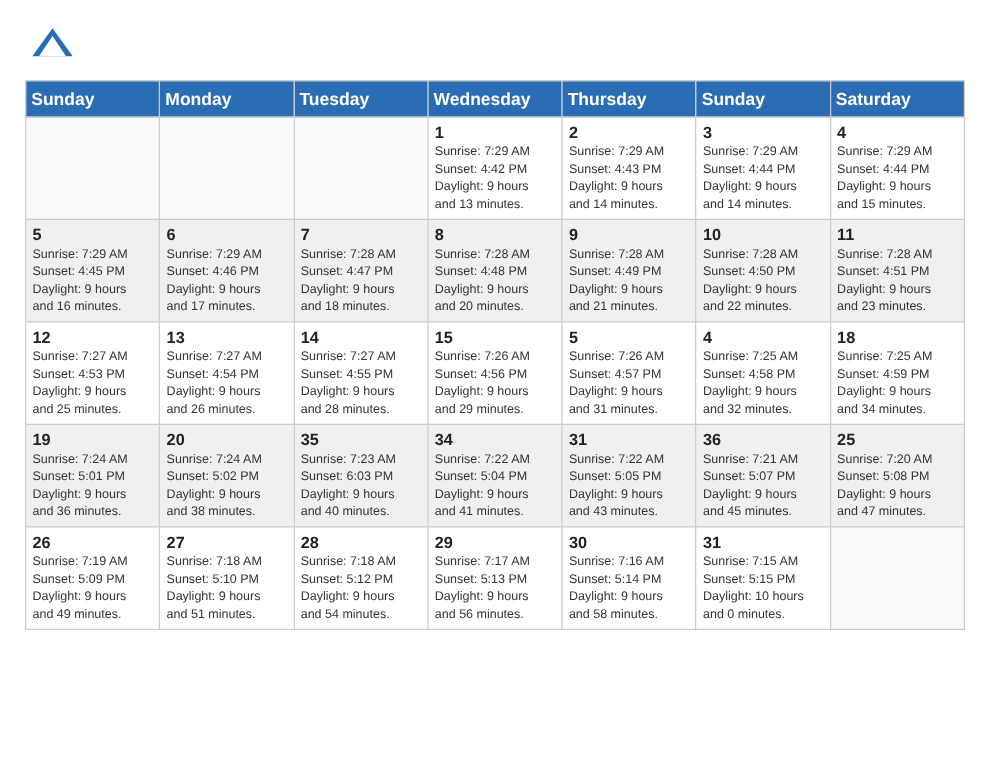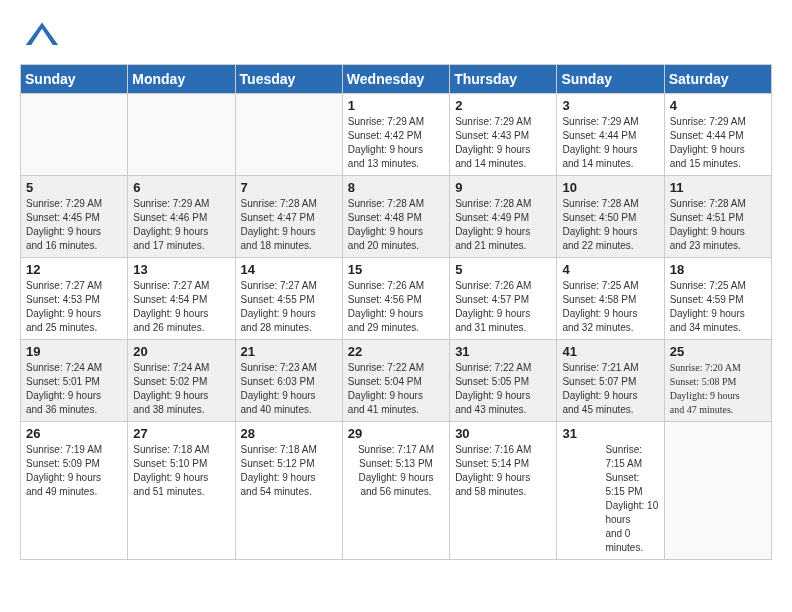--- a/index.html
+++ b/index.html
@@ -274,50 +274,50 @@
 and 36 minutes.</div>
           </td>
           <td>
             <div class="day-number">20</div>
             <div class="day-info" style="white-space: pre-line;">Sunrise: 7:24 AM
 Sunset: 5:02 PM
 Daylight: 9 hours
 and 38 minutes.</div>
           </td>
           <td>
-            <div class="day-number">21</div>
+            <div class="day-number">35</div>
             <div class="day-info" style="white-space: pre-line;">Sunrise: 7:23 AM
 Sunset: 6:03 PM
 Daylight: 9 hours
 and 40 minutes.</div>
           </td>
           <td>
-            <div class="day-number">22</div>
+            <div class="day-number">34</div>
             <div class="day-info" style="white-space: pre-line;">Sunrise: 7:22 AM
 Sunset: 5:04 PM
 Daylight: 9 hours
 and 41 minutes.</div>
           </td>
           <td>
             <div class="day-number">31</div>
             <div class="day-info" style="white-space: pre-line;">Sunrise: 7:22 AM
 Sunset: 5:05 PM
 Daylight: 9 hours
 and 43 minutes.</div>
           </td>
           <td>
-            <div class="day-number">41</div>
+            <div class="day-number">36</div>
             <div class="day-info" style="white-space: pre-line;">Sunrise: 7:21 AM
 Sunset: 5:07 PM
 Daylight: 9 hours
 and 45 minutes.</div>
           </td>
           <td>
             <div class="day-number">25</div>
-            <div class="day-info" style="white-space: pre-line; font-family: Liberation Serif, serif;">Sunrise: 7:20 AM
+            <div class="day-info" style="white-space: pre-line;">Sunrise: 7:20 AM
 Sunset: 5:08 PM
 Daylight: 9 hours
 and 47 minutes.</div>
           </td>
         </tr>
         <tr>
           <td>
             <div class="day-number">26</div>
             <div class="day-info" style="white-space: pre-line;">Sunrise: 7:19 AM
 Sunset: 5:09 PM
@@ -333,35 +333,35 @@
           </td>
           <td>
             <div class="day-number">28</div>
             <div class="day-info" style="white-space: pre-line;">Sunrise: 7:18 AM
 Sunset: 5:12 PM
 Daylight: 9 hours
 and 54 minutes.</div>
           </td>
           <td>
             <div class="day-number">29</div>
-            <div class="day-info" style="white-space: pre-line; text-align: center;">Sunrise: 7:17 AM
+            <div class="day-info" style="white-space: pre-line;">Sunrise: 7:17 AM
 Sunset: 5:13 PM
 Daylight: 9 hours
 and 56 minutes.</div>
           </td>
           <td>
             <div class="day-number">30</div>
             <div class="day-info" style="white-space: pre-line;">Sunrise: 7:16 AM
 Sunset: 5:14 PM
 Daylight: 9 hours
 and 58 minutes.</div>
           </td>
           <td>
             <div class="day-number">31</div>
-            <div class="day-info" style="white-space: pre-line; margin-left: 43px;">Sunrise: 7:15 AM
+            <div class="day-info" style="white-space: pre-line;">Sunrise: 7:15 AM
 Sunset: 5:15 PM
 Daylight: 10 hours
 and 0 minutes.</div>
           </td>
           <td class="empty"></td>
         </tr>
       </tbody>
   </table>
 </div>
 

